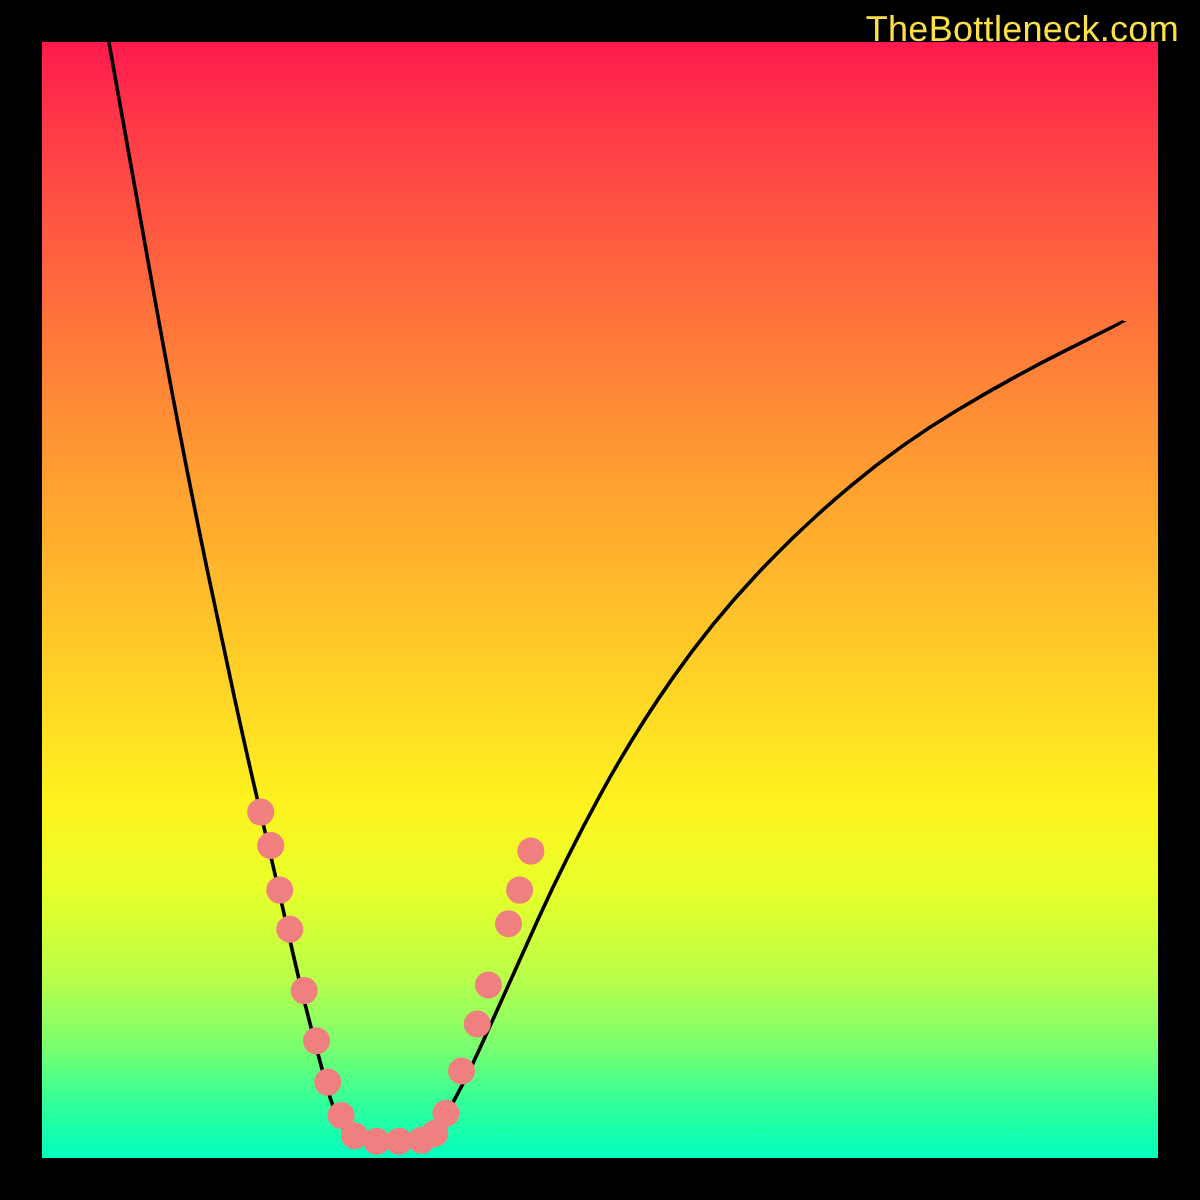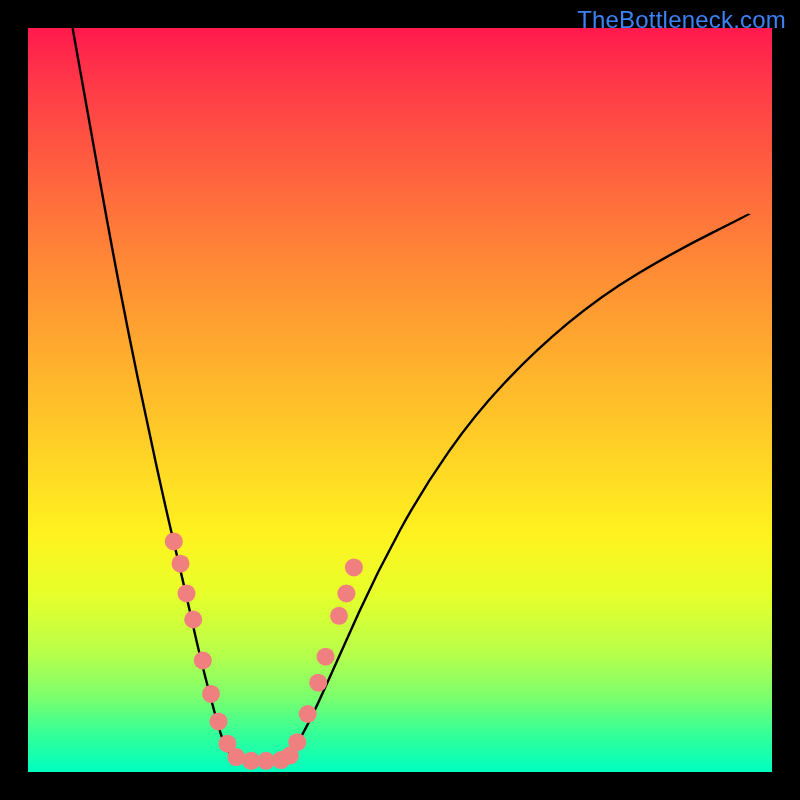--- a/index.html
+++ b/index.html
@@ -28,21 +28,21 @@
       #e7ff2a 76%,
       #b8ff4a 84%,
       #7aff6e 90%,
       #33ff99 95%,
       #00ffc0 100%);
   }
   .watermark {
     position: absolute;
     top: 6px;
     right: 14px;
-    color: #3b82f6;
+    color: #fde047;
     font-size: 24px;
     font-weight: 500;
     letter-spacing: 0.2px;
     user-select: none;
   }
   svg.curve {
     position: absolute;
     left: 0;
     top: 0;
     width: 744px;

